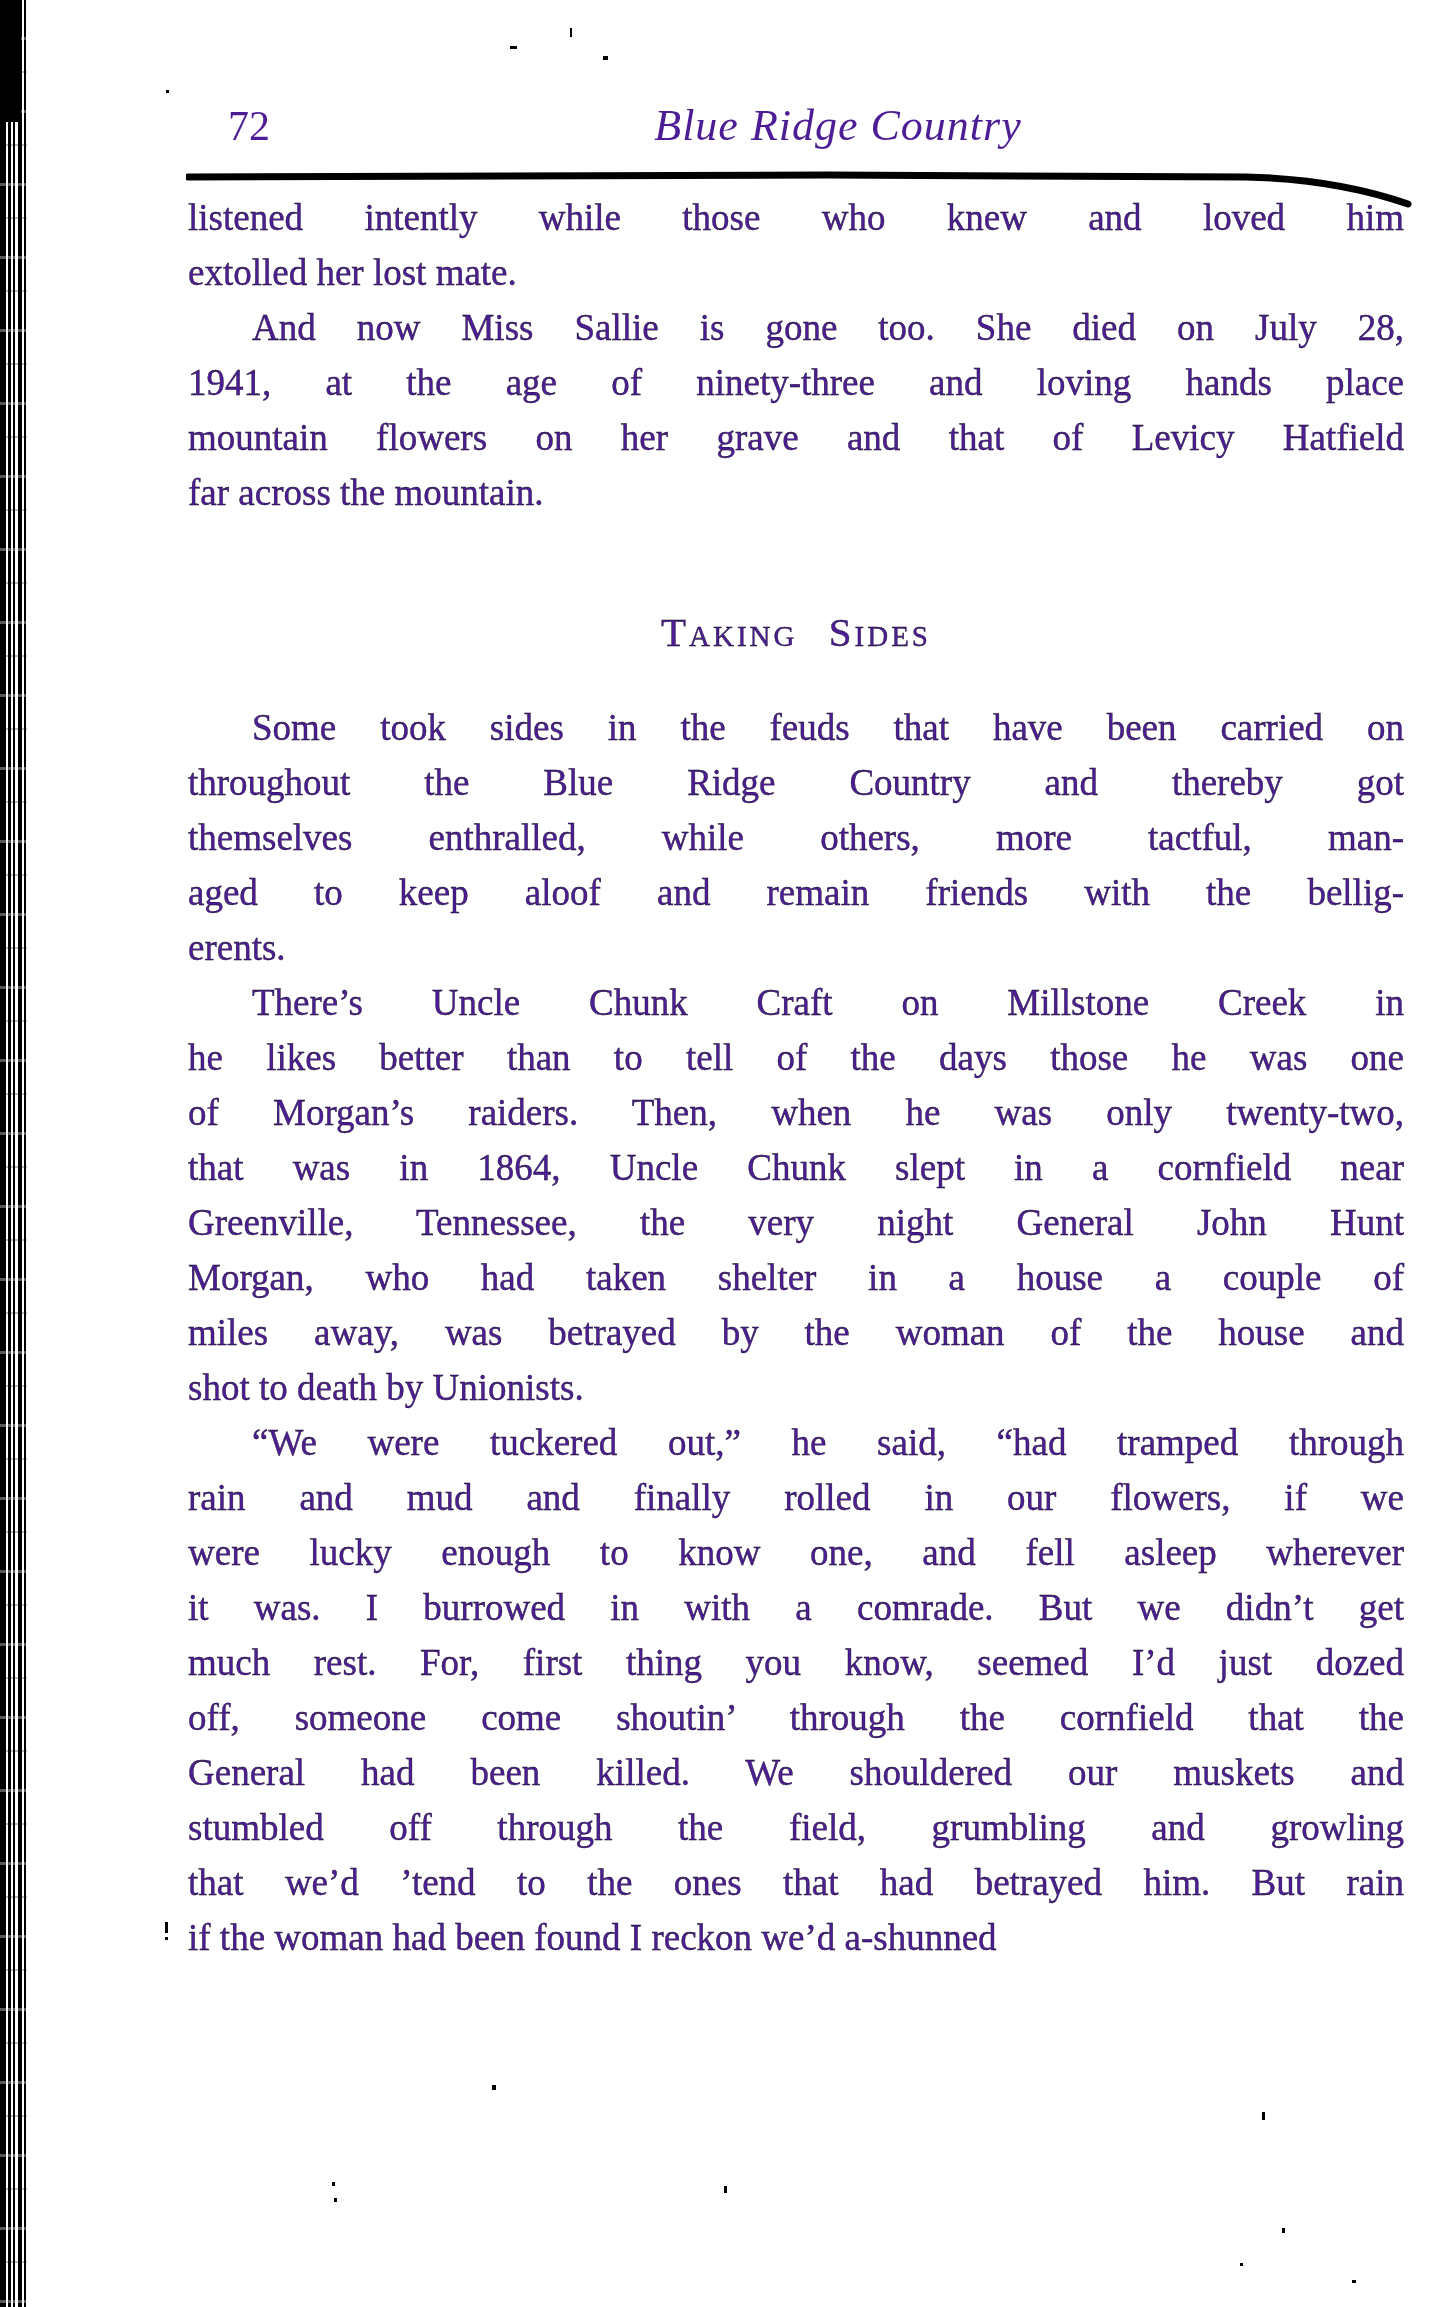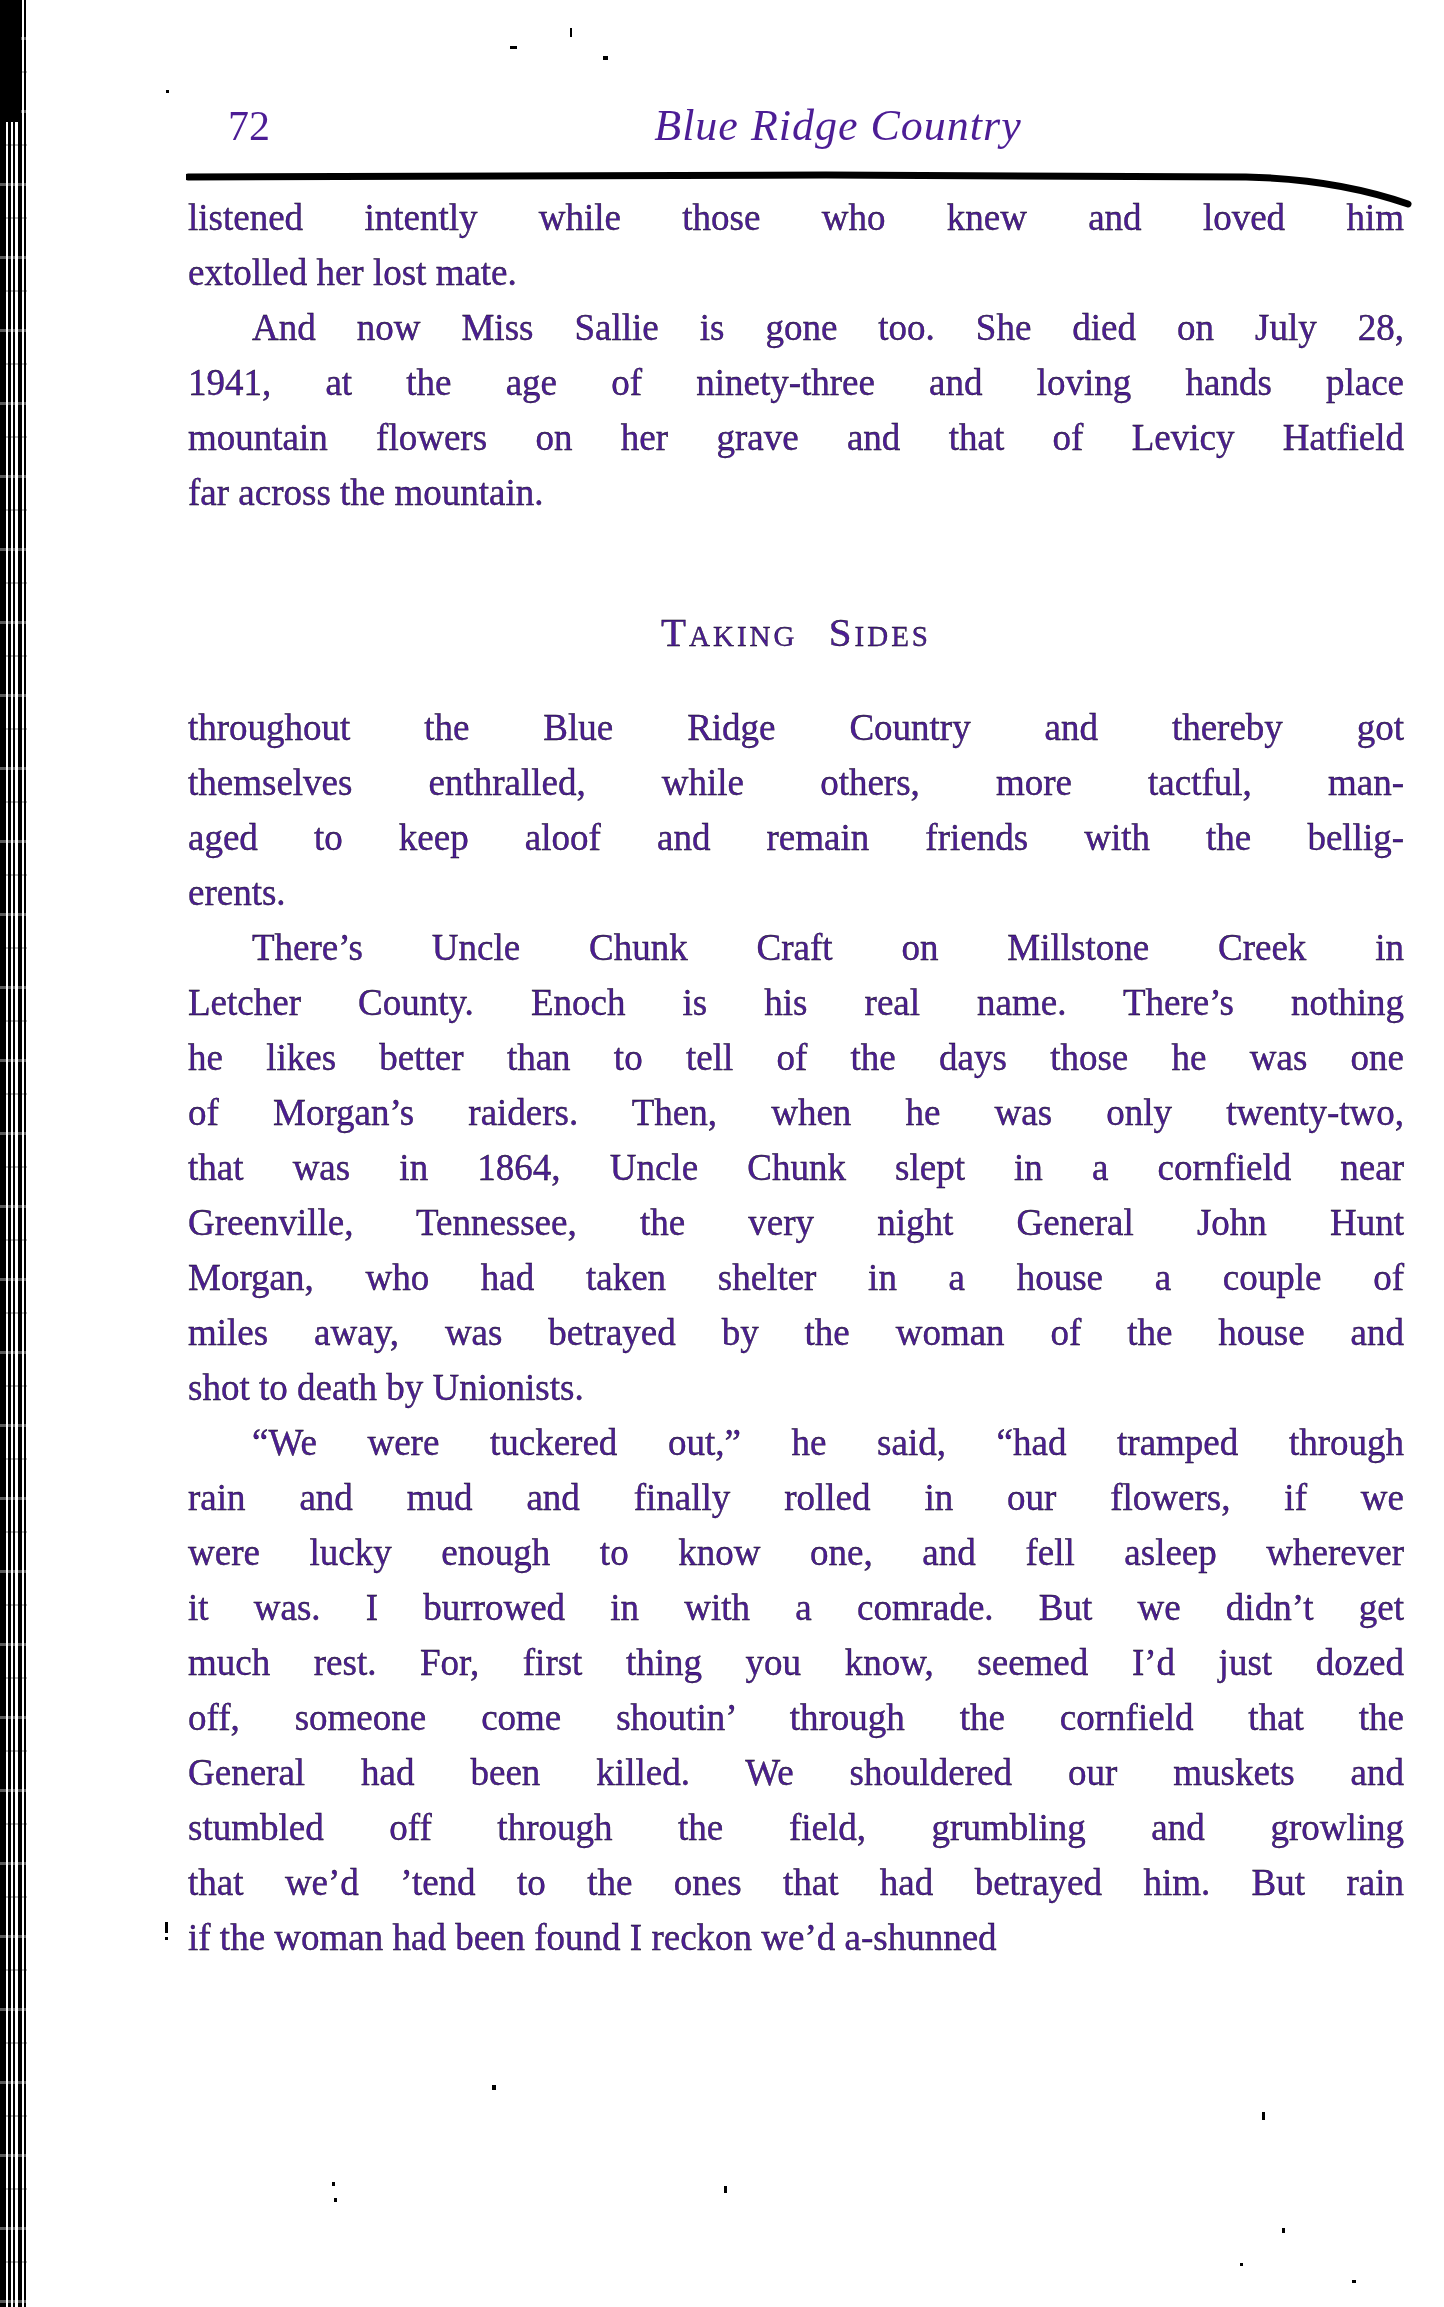--- a/index.html
+++ b/index.html
@@ -130,26 +130,26 @@
   </svg>
 
   <div id="text-column">
       <div class="line">listened intently while those who knew and loved him</div>
       <div class="line para-end">extolled her lost mate.</div>
       <div class="line indent">And now Miss Sallie is gone too. She died on July 28,</div>
       <div class="line">1941, at the age of ninety-three and loving hands place</div>
       <div class="line">mountain flowers on her grave and that of Levicy Hatfield</div>
       <div class="line para-end">far across the mountain.</div>
       <div class="section-heading">Taking Sides</div>
+      <div class="line indent">Some took sides in the feuds that have been carried on</div>
       <div class="line">throughout the Blue Ridge Country and thereby got</div>
       <div class="line">themselves enthralled, while others, more tactful, man-</div>
       <div class="line">aged to keep aloof and remain friends with the bellig-</div>
       <div class="line para-end">erents.</div>
       <div class="line indent">There’s Uncle Chunk Craft on Millstone Creek in</div>
-      <div class="line">Letcher County. Enoch is his real name. There’s nothing</div>
       <div class="line">he likes better than to tell of the days those he was one</div>
       <div class="line">of Morgan’s raiders. Then, when he was only twenty-two,</div>
       <div class="line">that was in 1864, Uncle Chunk slept in a cornfield near</div>
       <div class="line">Greenville, Tennessee, the very night General John Hunt</div>
       <div class="line">Morgan, who had taken shelter in a house a couple of</div>
       <div class="line">miles away, was betrayed by the woman of the house and</div>
       <div class="line para-end">shot to death by Unionists.</div>
       <div class="line indent">“We were tuckered out,” he said, “had tramped through</div>
       <div class="line">rain and mud and finally rolled in our flowers, if we</div>
       <div class="line">were lucky enough to know one, and fell asleep wherever</div>

